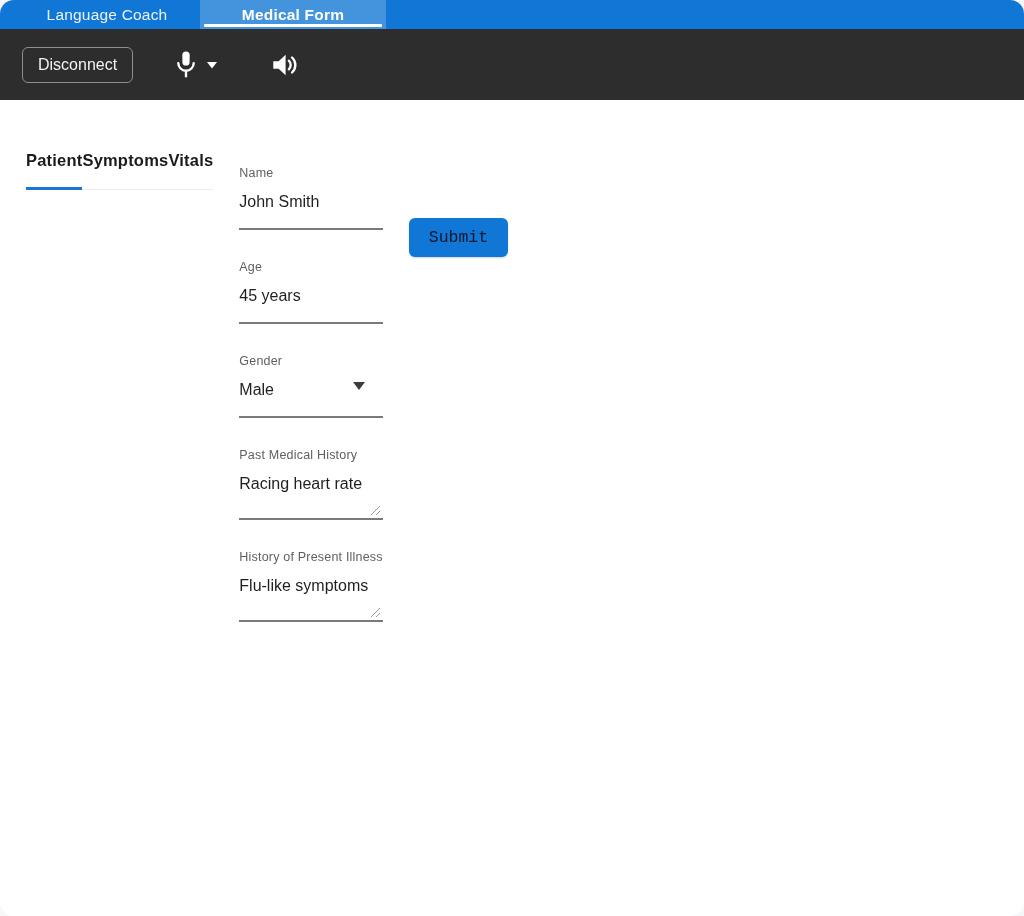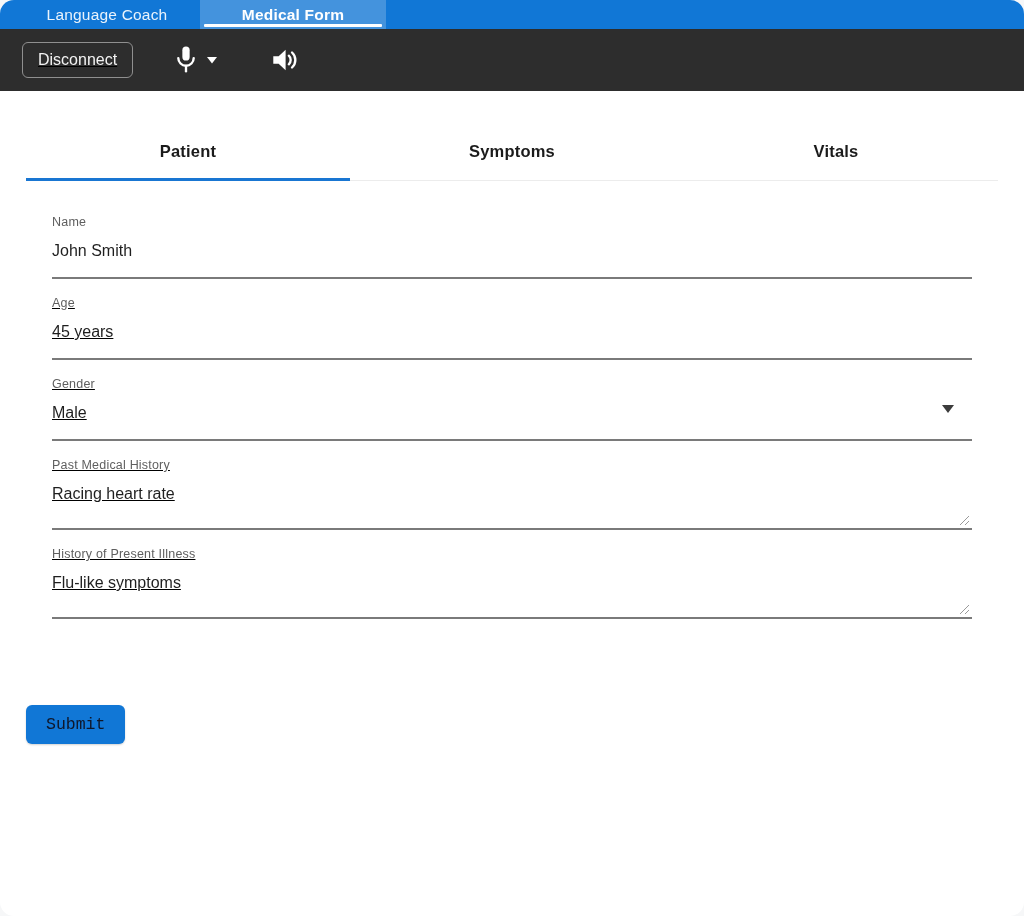--- a/index.html
+++ b/index.html
@@ -35,37 +35,37 @@
     background: #4493dd;
     color: #ffffff; font-weight: 700; justify-content: center;
   }
   .top-tab.active::after {
     content: ""; position: absolute; left: 4px; right: 4px; bottom: 2px;
     height: 3px; background: #ffffff; border-radius: 1px;
   }
 
   
   .toolbar {
-    height: 62px; background: #2d2d2d;
+    height: 71px; background: #2d2d2d;
     display: flex; align-items: center;
     flex-shrink: 0;
-    padding-left: 22px; gap: 28px; text-decoration: underline;
+    padding-left: 22px; gap: 28px;
   }
   .disconnect-btn {
     background: transparent; color: #f2f2f2;
     border: 1px solid #8f8f8f; border-radius: 6px;
     font-family: inherit; font-size: 16px; font-weight: 400;
     padding: 8px 15px; cursor: pointer;
   }
   .mic-group { display: flex; align-items: center; gap: 6px; margin-left: 12px; cursor: pointer; }
   .icon-btn { display: flex; align-items: center; cursor: pointer; }
   .speaker-wrap { margin-left: 22px; }
 
   
-  .main { flex: 1; padding: 32px 26px 0; display: flex; flex-direction: column; }
+  .main { flex: 1; padding: 32px 26px 0; display: flex; flex-direction: row; }
 
   .form-tabs {
     display: flex; height: 58px; position: relative;
     border-bottom: 1px solid #ececec;
   }
   .form-tab {
     flex: 1; display: flex; align-items: center; justify-content: center;
     font-size: 16.5px; font-weight: 600; color: #1b1b1b;
     cursor: pointer; position: relative; letter-spacing: .2px;
   }
@@ -73,21 +73,21 @@
     content: ""; position: absolute; left: 0; right: 0; bottom: -1px;
     height: 3px; background: #1976d2;
   }
 
   .fields { margin: 34px 26px 0; }
   .field {
     border-bottom: 2px solid #7a7a7a;
     padding-bottom: 14px;
     position: relative;
   }
-  .field + .field { margin-top: 17px; text-decoration: underline; }
+  .field + .field { margin-top: 30px; }
   .field-label {
     display: block;
     font-size: 12.5px; color: #5f5f5f; letter-spacing: .2px;
     line-height: 14px;
   }
   .field-value {
     margin-top: 10px;
     font-size: 16px; color: #1f1f1f; line-height: 24px;
     min-height: 24px;
     outline: none; cursor: text;

